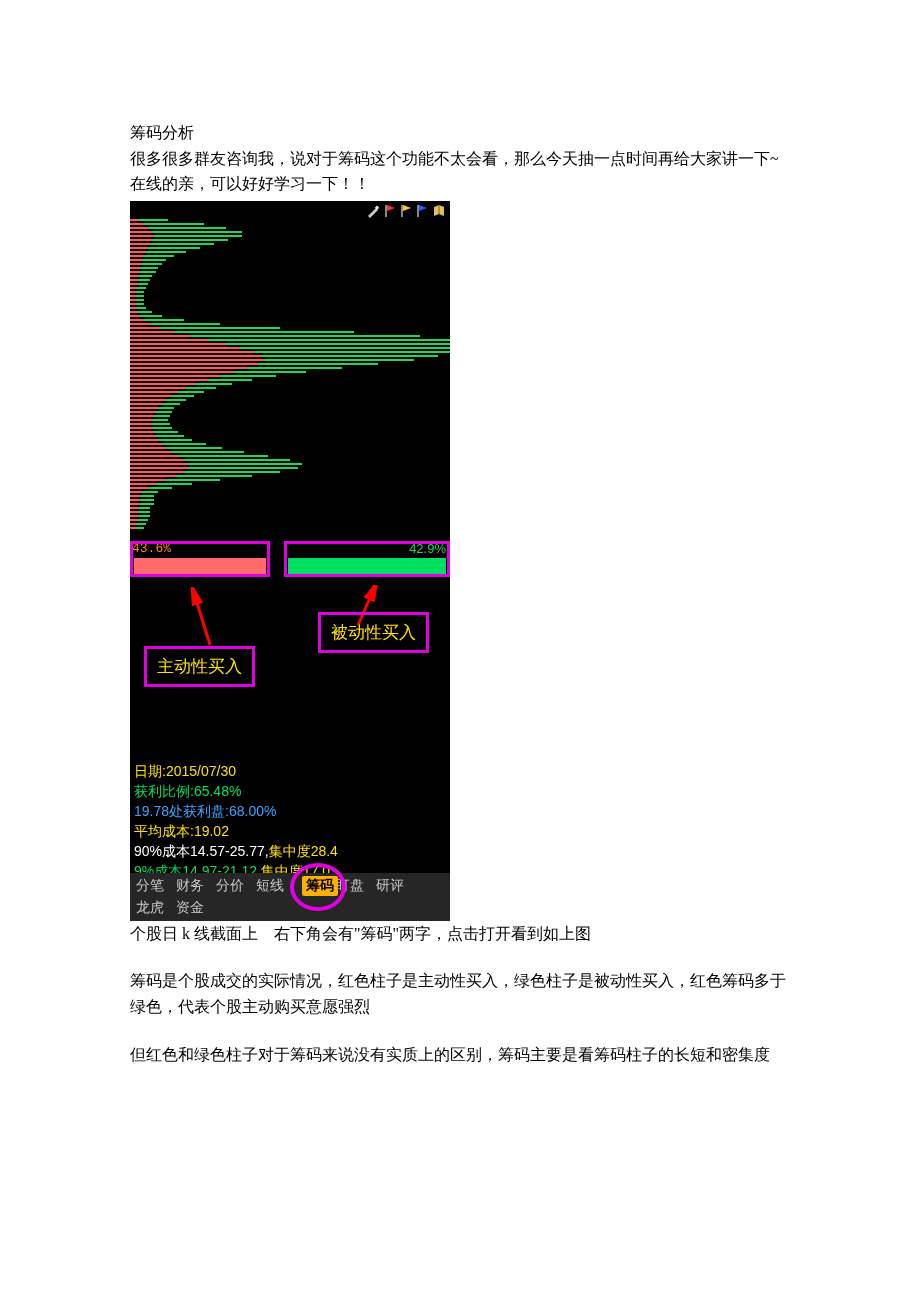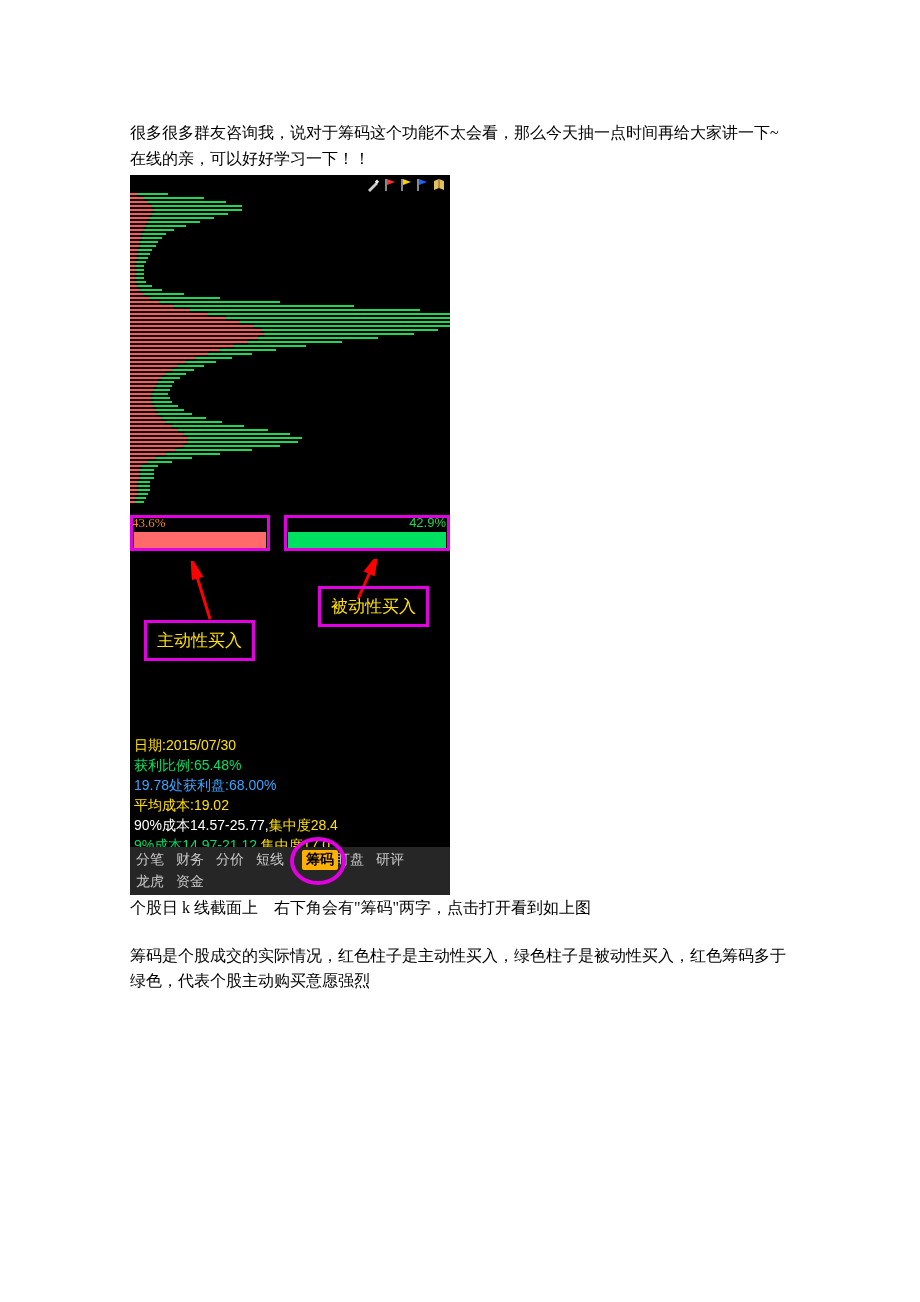--- a/index.html
+++ b/index.html
@@ -66,21 +66,21 @@
     left: 0;
     width: 320px;
     height: 44px;
   }
   .pct-left-label {
     position: absolute;
     left: 2px;
     top: 0;
     color: #ff8a00;
     font-size: 13px;
-    font-family: Liberation Serif, serif;
+    font-family: Liberation Mono, monospace;
   }
   .pct-right-label {
     position: absolute;
     right: 4px;
     top: 0;
     color: #1fd655;
     font-size: 13px;
     font-family: Arial, sans-serif;
   }
   .pct-box {
@@ -168,20 +168,21 @@
     height: 40px;
     pointer-events: none;
   }
 
   .spacer { height: 22px; }
 </style>
 </head>
 <body>
 
 <div class="page">
+  <div class="title">筹码分析</div>
   <div class="para">很多很多群友咨询我，说对于筹码这个功能不太会看，那么今天抽一点时间再给大家讲一下~在线的亲，可以好好学习一下！！</div>
 
   <div class="screenshot">
 
     <div class="toolbar-icons">
       <span>
         <svg width="14" height="14">
             <path d="M2 12 L10 4 L12 6 L4 14 Z" fill="#ccc"></path>
             <rect x="10" y="2" width="3" height="3" fill="#eee" transform="rotate(45 11 3)"></rect>
           </svg>
@@ -590,13 +591,14 @@
       <div class="tab-highlight" style="left:172px; top:3px;">筹码</div>
       <div class="tab-circle" style="left:160px; top:-10px;"></div>
     </div>
 
   </div>
 
   <div class="para">个股日 k 线截面上　右下角会有"筹码"两字，点击打开看到如上图</div>
   <div class="spacer"></div>
   <div class="para">筹码是个股成交的实际情况，红色柱子是主动性买入，绿色柱子是被动性买入，红色筹码多于绿色，代表个股主动购买意愿强烈</div>
   <div class="spacer"></div>
+  <div class="para">但红色和绿色柱子对于筹码来说没有实质上的区别，筹码主要是看筹码柱子的长短和密集度</div>
 </div>
 
 </body></html>

